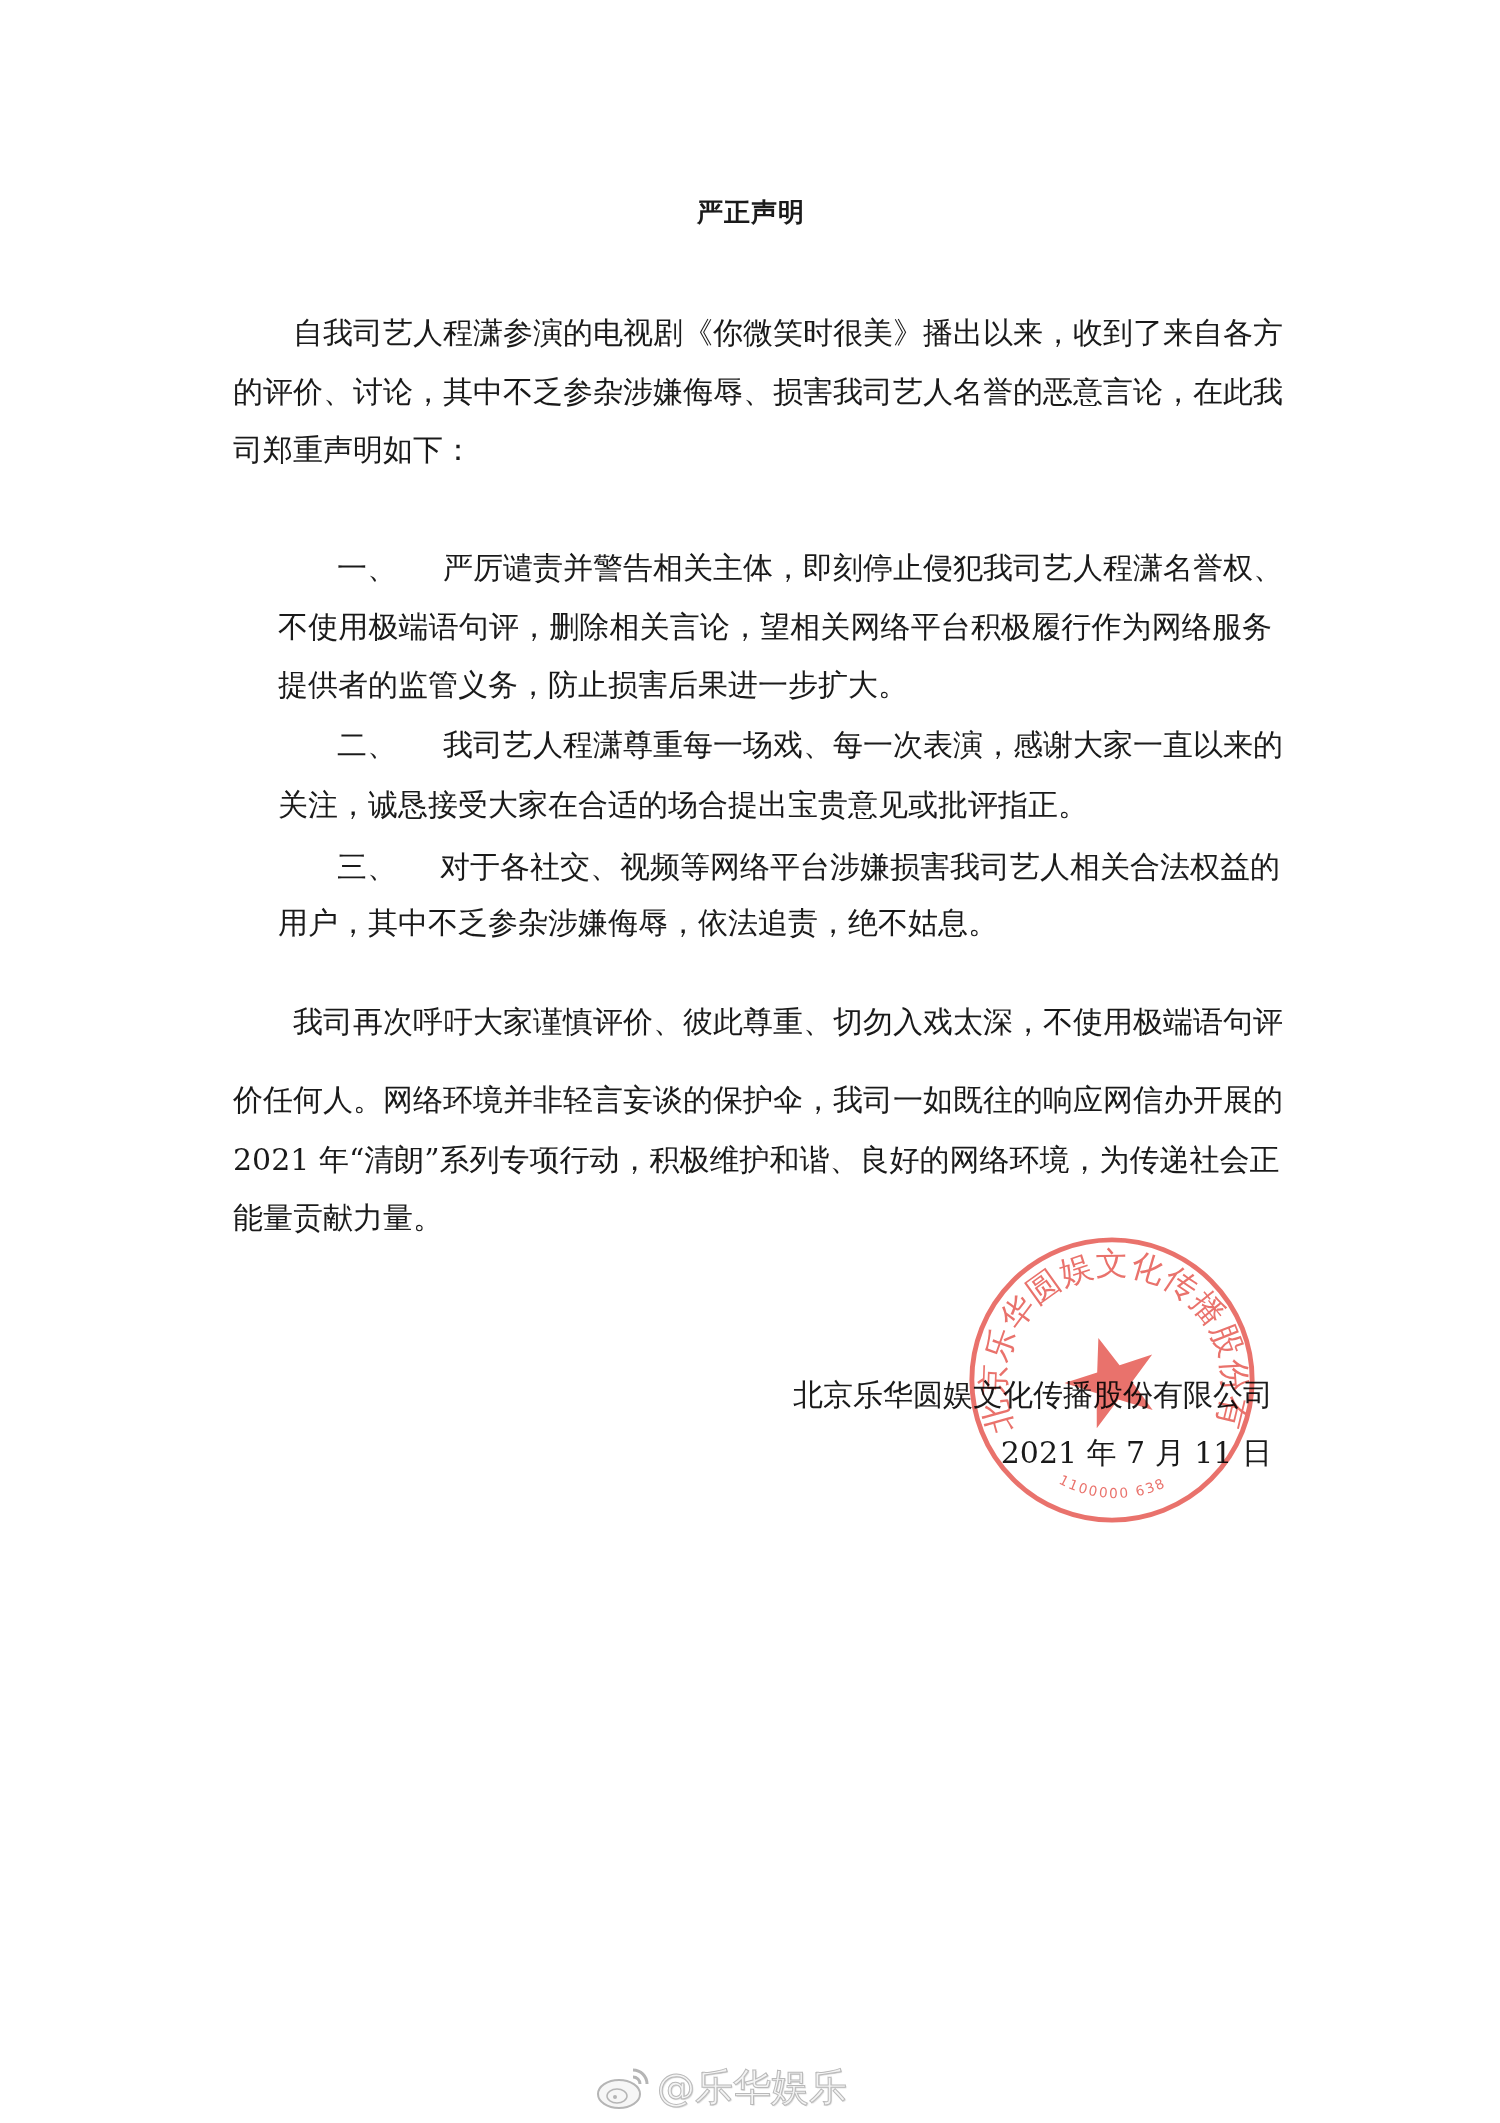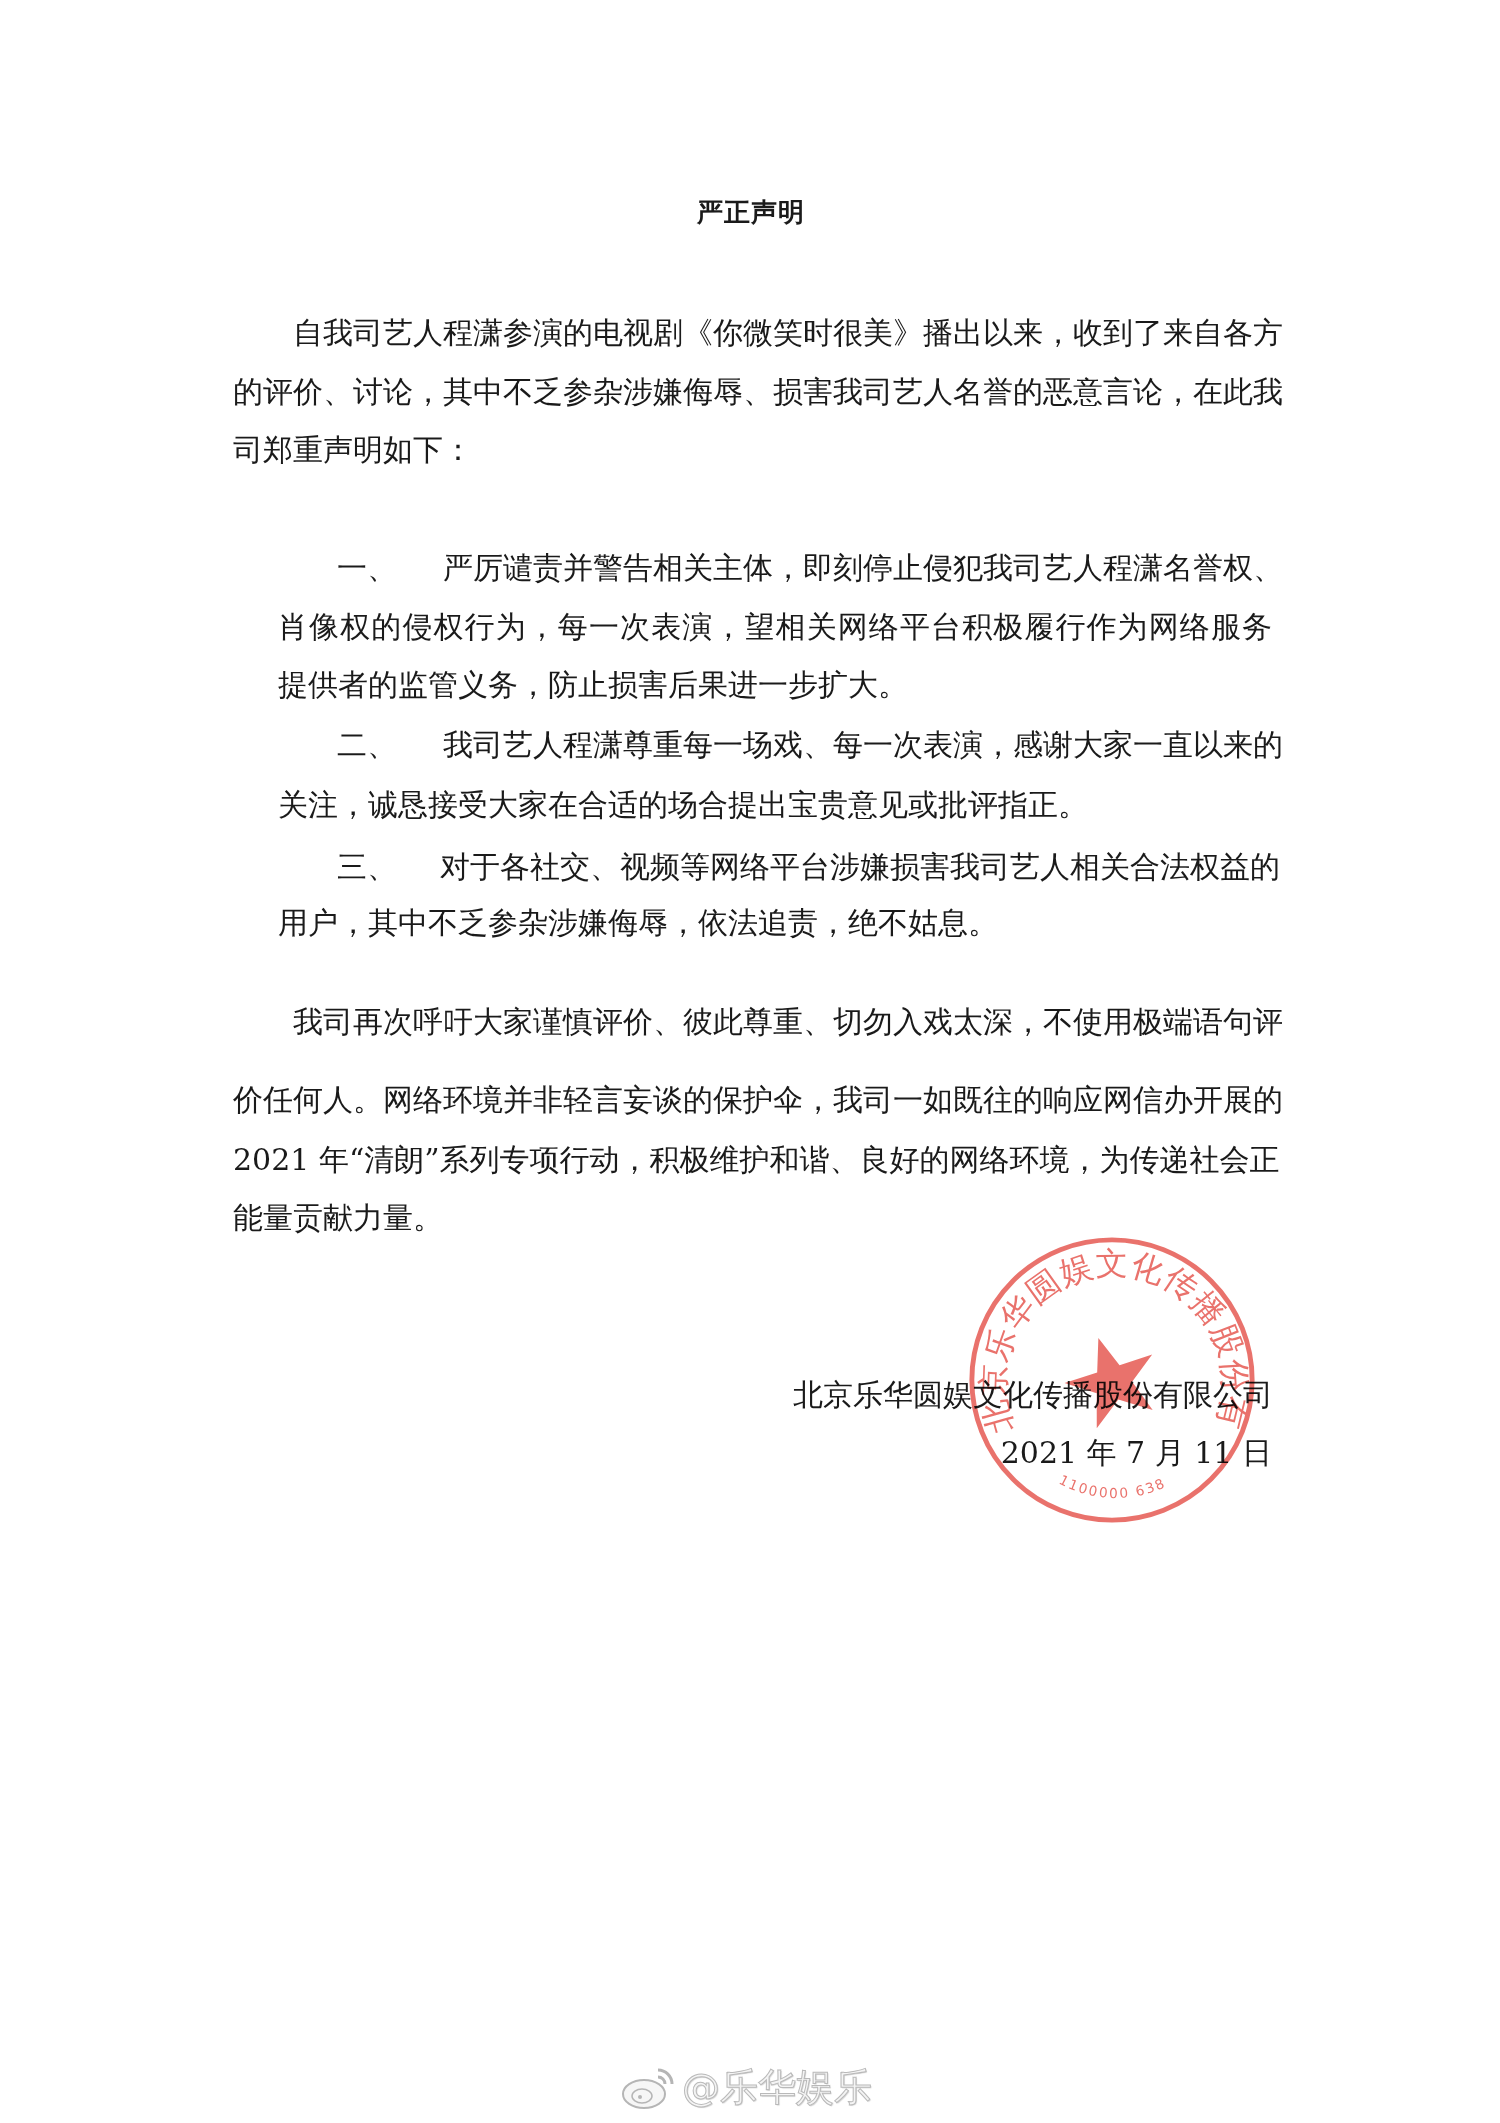--- a/index.html
+++ b/index.html
@@ -27,21 +27,21 @@
   .marker {
     position: absolute; font-size: 30px; line-height: 40px; height: 40px;
   }
   .stamp {
     position: absolute; left: 965px; top: 1233px; width: 294px; height: 294px;
     opacity: 0.82;
     mix-blend-mode: multiply;
   }
   .signature { text-align: right; }
   .watermark {
-    position: absolute; left: 620px; top: 2064px; width: 260px; height: 46px;
+    position: absolute; left: 595px; top: 2064px; width: 260px; height: 46px;
     display: flex; align-items: center; gap: 4px;
   }
   .wm-text {
     font-family: "DejaVu Sans", "Liberation Sans", sans-serif;
     font-size: 38px; color: #f4f4f4; line-height: 46px;
     -webkit-text-stroke: 1px #b9b9b9;
     text-shadow: 1px 1px 1px rgba(0,0,0,0.18);
     letter-spacing: 0px;
   }
 </style>
@@ -54,21 +54,21 @@
 
   <div>
     <div class="line just" style="left:293px; width:979px; top:313px;">自我司艺人程潇参演的电视剧《你微笑时很美》播出以来，收到了来自各方</div>
     <div class="line just" style="left:233px; width:1039px; top:372px;">的评价、讨论，其中不乏参杂涉嫌侮辱、损害我司艺人名誉的恶意言论，在此我</div>
     <div class="line" style="left:233px; top:430px;">司郑重声明如下：</div>
   </div>
 
   <div>
     <div class="marker" style="left:337px; top:548px;">一、</div>
     <div class="line just" style="left:443px; width:829px; top:548px;">严厉谴责并警告相关主体，即刻停止侵犯我司艺人程潇名誉权、</div>
-    <div class="line just" style="left:278px; width:994px; top:607px;">肖像权的侵权行为，每一次表演，望相关网络平台积极履行作为网络服务</div>
+    <div class="line just" style="left:278px; width:994px; top:607px;">不使用极端语句评，删除相关言论，望相关网络平台积极履行作为网络服务</div>
     <div class="line" style="left:278px; top:665px;">提供者的监管义务，防止损害后果进一步扩大。</div>
   </div>
 
   <div>
     <div class="marker" style="left:337px; top:725px;">二、</div>
     <div class="line just" style="left:443px; width:829px; top:725px;">我司艺人程潇尊重每一场戏、每一次表演，感谢大家一直以来的</div>
     <div class="line" style="left:278px; top:785px;">关注，诚恳接受大家在合适的场合提出宝贵意见或批评指正。</div>
   </div>
 
   <div>

